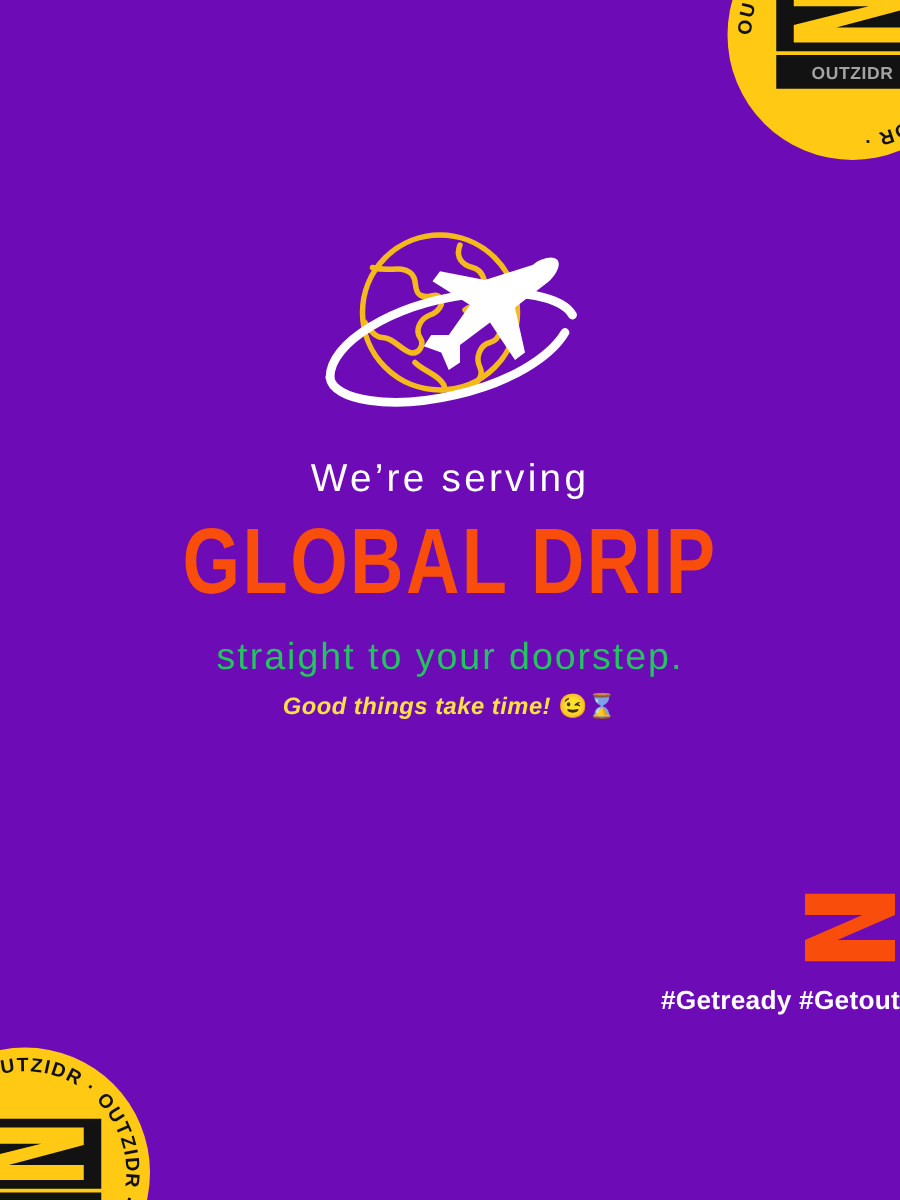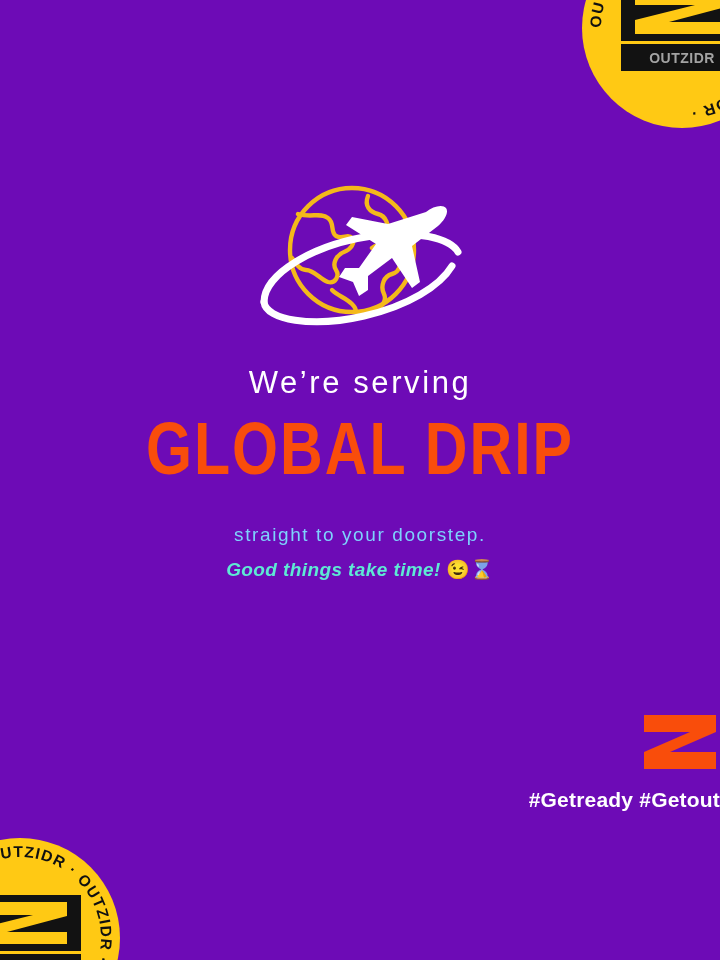--- a/index.html
+++ b/index.html
@@ -116,37 +116,37 @@
     font-weight: 700;
     letter-spacing: 2px;
     line-height: 1.0;
     margin: 12px 0 0 0;
     transform: scaleY(1.22) scaleX(0.97);
     transform-origin: center top;
     font-stretch: condensed;
     white-space: nowrap;
   }
   .subline {
-    color: #7dd3fc;
-    font-size: 19px;
+    color: #22c55e;
+    font-size: 30px;
     font-weight: 400;
     letter-spacing: 1.6px;
     line-height: 1.1;
-    margin: 52px 0 0 0;
+    margin: 36px 0 0 0;
   }
   .delivery {
     color: #FFC61E;
     font-size: 30px;
     font-weight: 700;
     letter-spacing: 0.6px;
     line-height: 1.1;
     margin: 54px 0 0 0;
   }
   .tagline {
-    color: #5eead4;
+    color: #fde047;
     font-size: 19px;
     font-weight: 700;
     font-style: italic;
     letter-spacing: 0.4px;
     line-height: 1.1;
     margin: 14px 0 4px 0;
   }
   .tagline .emoji {
     font-style: normal;
     font-weight: 400;

